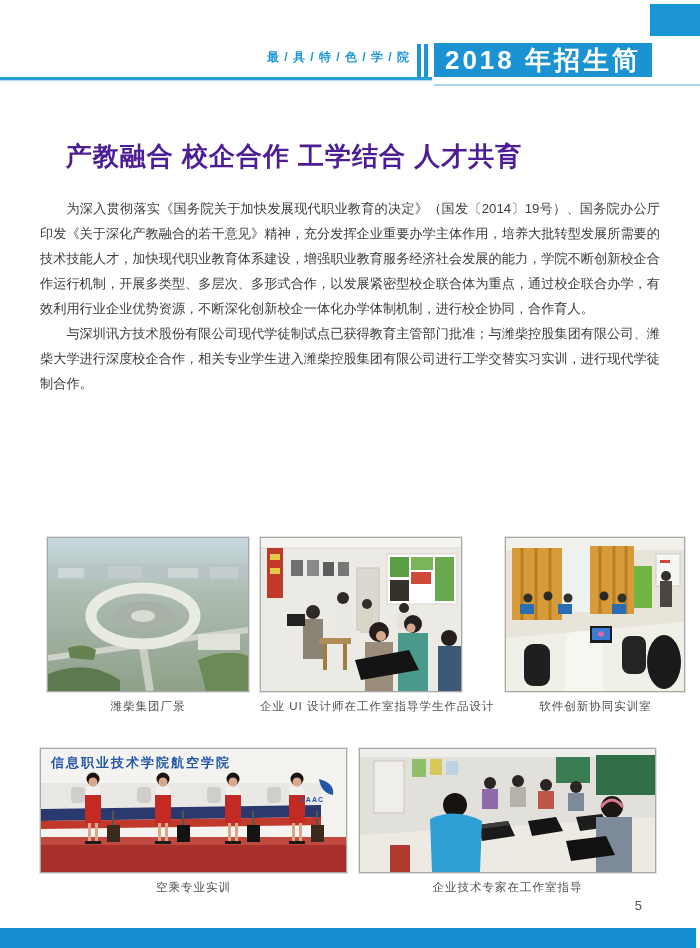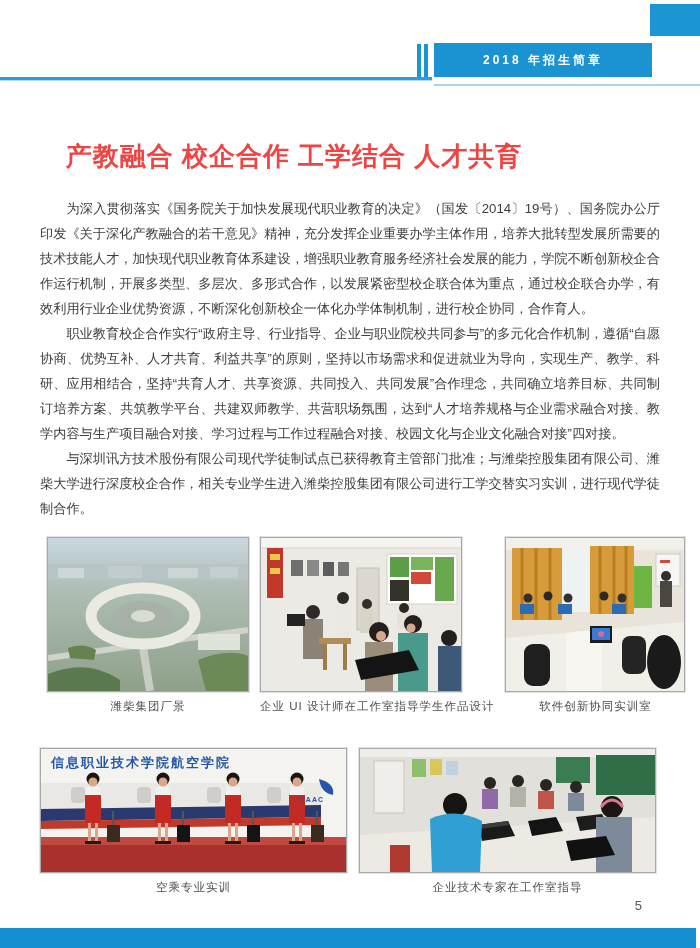--- a/index.html
+++ b/index.html
@@ -21,36 +21,36 @@
   .tagline{
     position:absolute;top:49px;left:0;width:410px;
     text-align:right;color:#1e98d5;
     font-size:12px;font-weight:bold;letter-spacing:1px;
   }
   .double-bars{position:absolute;top:44px;left:417px;width:14px;height:33px;}
   .double-bars span{display:inline-block;width:4px;height:33px;background:#1b95d4;margin-right:3px;vertical-align:top;}
   .banner{
     position:absolute;top:43px;left:434px;width:218px;height:34px;
     background:#1b93d2;color:#ffffff;
-    font-size:12px;font-weight:bold;letter-spacing:3px;
+    font-size:26px;font-weight:bold;letter-spacing:3px;
     text-align:center;line-height:34px;
   }
   .hr-main{
     position:absolute;top:77px;left:0;width:432px;height:3px;
     background:#2a9fd8;box-shadow:0 1px 1px rgba(120,190,230,.6);
   }
   .hr-light{
     position:absolute;top:84px;left:434px;width:266px;height:2px;
     background:#a9d6ee;
   }
 
   
   .title{
     position:absolute;top:139px;left:0;width:588px;
-    text-align:center;color:#ef4444;
+    text-align:center;color:#4c1d95;
     font-size:26px;font-weight:bold;letter-spacing:1px;
   }
   .body-text{
     position:absolute;top:196px;left:40px;width:620px;
     font-size:13.2px;line-height:25px;color:#3d3d3d;
     text-align:justify;
   }
   .body-text p{margin:0;text-indent:2em;}
 
   
@@ -87,29 +87,29 @@
     position:absolute;bottom:0;left:0;width:696px;height:20px;
     background:#168fd2;
   }
 </style>
 </head>
 <body>
 
 <div class="page">
 
   <div class="corner-square"></div>
+  <div class="tagline">最 / 具 / 特 / 色 / 学 / 院</div>
   <div class="double-bars"><span></span><span></span></div>
   <div class="banner">2018 年招生简章</div>
   <div class="hr-main"></div>
   <div class="hr-light"></div>
 
   <div class="title">产教融合 校企合作 工学结合 人才共育</div>
   <div class="body-text">
     <p>为深入贯彻落实《国务院关于加快发展现代职业教育的决定》（国发〔2014〕19号）、国务院办公厅印发《关于深化产教融合的若干意见》精神，充分发挥企业重要办学主体作用，培养大批转型发展所需要的技术技能人才，加快现代职业教育体系建设，增强职业教育服务经济社会发展的能力，学院不断创新校企合作运行机制，开展多类型、多层次、多形式合作，以发展紧密型校企联合体为重点，通过校企联合办学，有效利用行业企业优势资源，不断深化创新校企一体化办学体制机制，进行校企协同，合作育人。</p>
-    <p>职业教育校企合作实行“政府主导、行业指导、企业与职业院校共同参与”的多元化合作机制，遵循“自愿协商、优势互补、人才共育、利益共享”的原则，坚持以市场需求和促进就业为导向，实现生产、教学、科研、应用相结合，坚持“共育人才、共享资源、共同投入、共同发展”合作理念，共同确立培养目标、共同制订培养方案、共筑教学平台、共建双师教学、共营职场氛围，达到“人才培养规格与企业需求融合对接、教学内容与生产项目融合对接、学习过程与工作过程融合对接、校园文化与企业文化融合对接”四对接。</p>
     <p>与深圳讯方技术股份有限公司现代学徒制试点已获得教育主管部门批准；与潍柴控股集团有限公司、潍柴大学进行深度校企合作，相关专业学生进入潍柴控股集团有限公司进行工学交替实习实训，进行现代学徒制合作。</p>
   </div>
 
   <div class="photo-row row2">
 
     <figure>
       <div class="photo" style="width:305px;height:123px;">
         <svg width="305" height="123" viewBox="0 0 305 123" preserveAspectRatio="none">
           <rect width="305" height="96" fill="#f4f3ef"></rect>
           <rect x="0" y="34" width="280" height="26" fill="#e9e8e4"></rect>

